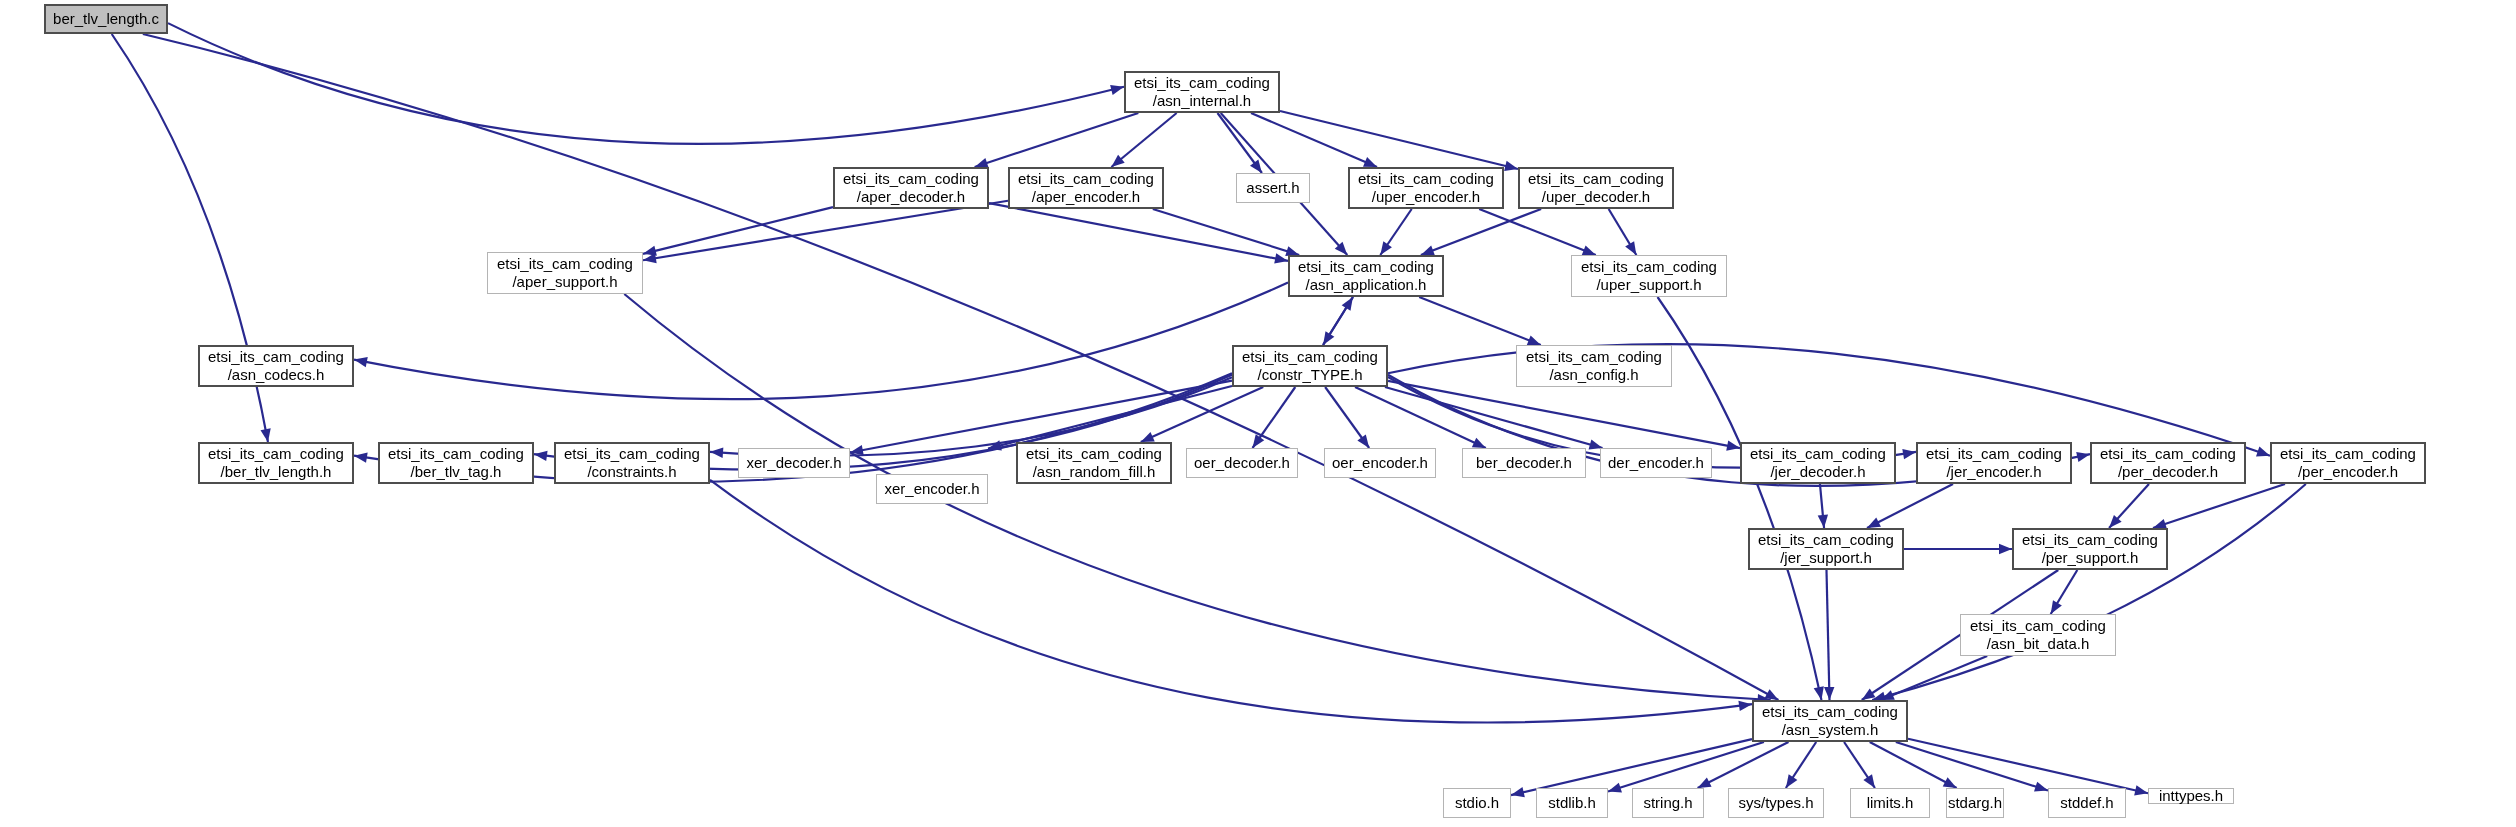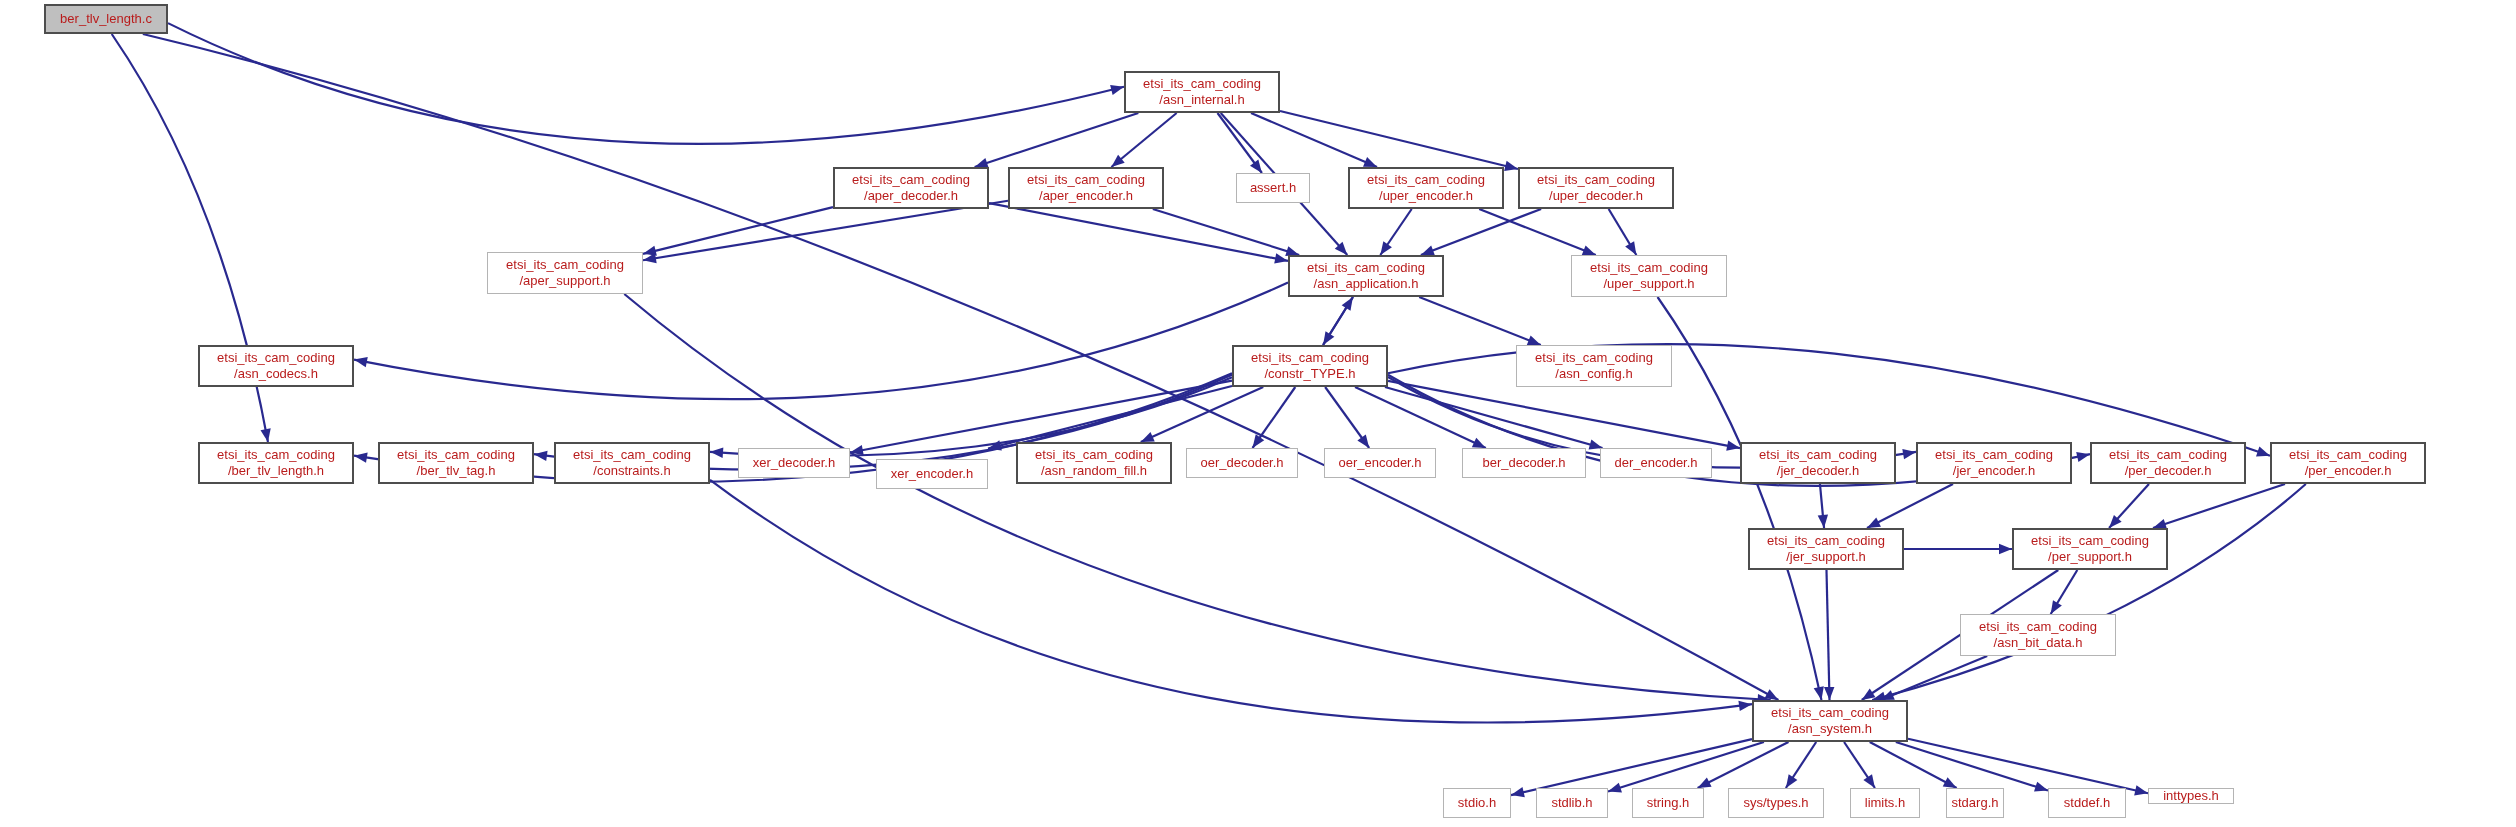--- a/index.html
+++ b/index.html
@@ -36,23 +36,23 @@
   .node {
     position: absolute;
     box-sizing: border-box;
     background: #ffffff;
     border: 1px solid #b4b4b4;
     display: flex;
     flex-direction: column;
     align-items: center;
     justify-content: center;
     text-align: center;
-    color: #b91c1c;
+    color: #000000;
     font-family: "Liberation Sans", sans-serif;
-    font-size: 13px;
+    font-size: 15px;
     line-height: 1.22;
     white-space: nowrap;
     z-index: 5;
   }
   .node.strong {
     border: 2px solid #4d4d4d;
   }
   .node.root {
     background: #bfbfbf;
     border: 2px solid #4d4d4d;
@@ -239,21 +239,21 @@
         <span class="l1">etsi_its_cam_coding</span>
         <span class="l2">/ber_tlv_tag.h</span>
       </div>
       <div class="node strong" style="left: 554px; top: 442px; width: 156px; height: 42px;">
         <span class="l1">etsi_its_cam_coding</span>
         <span class="l2">/constraints.h</span>
       </div>
       <div class="node plain" style="left: 738px; top: 448px; width: 112px; height: 30px;">
         <span class="l1">xer_decoder.h</span>
       </div>
-      <div class="node plain" style="left: 876px; top: 459px; width: 112px; height: 30px;">
+      <div class="node plain" style="left: 876px; top: 474px; width: 112px; height: 30px;">
         <span class="l1">xer_encoder.h</span>
       </div>
       <div class="node strong" style="left: 1016px; top: 442px; width: 156px; height: 42px;">
         <span class="l1">etsi_its_cam_coding</span>
         <span class="l2">/asn_random_fill.h</span>
       </div>
       <div class="node plain" style="left: 1186px; top: 448px; width: 112px; height: 30px;">
         <span class="l1">oer_decoder.h</span>
       </div>
       <div class="node plain" style="left: 1324px; top: 448px; width: 112px; height: 30px;">
@@ -302,21 +302,21 @@
       </div>
       <div class="node plain" style="left: 1536px; top: 788px; width: 72px; height: 30px;">
         <span class="l1">stdlib.h</span>
       </div>
       <div class="node plain" style="left: 1632px; top: 788px; width: 72px; height: 30px;">
         <span class="l1">string.h</span>
       </div>
       <div class="node plain" style="left: 1728px; top: 788px; width: 96px; height: 30px;">
         <span class="l1">sys/types.h</span>
       </div>
-      <div class="node plain" style="left: 1850px; top: 788px; width: 70px; height: 30px;">
+      <div class="node plain" style="left: 1850px; top: 788px; width: 80px; height: 30px;">
         <span class="l1">limits.h</span>
       </div>
       <div class="node plain" style="left: 1946px; top: 788px; width: 58px; height: 30px;">
         <span class="l1">stdarg.h</span>
       </div>
       <div class="node plain" style="left: 2048px; top: 788px; width: 78px; height: 30px;">
         <span class="l1">stddef.h</span>
       </div>
       <div class="node plain" style="left: 2148px; top: 788px; width: 86px; height: 16px;">
         <span class="l1">inttypes.h</span>

